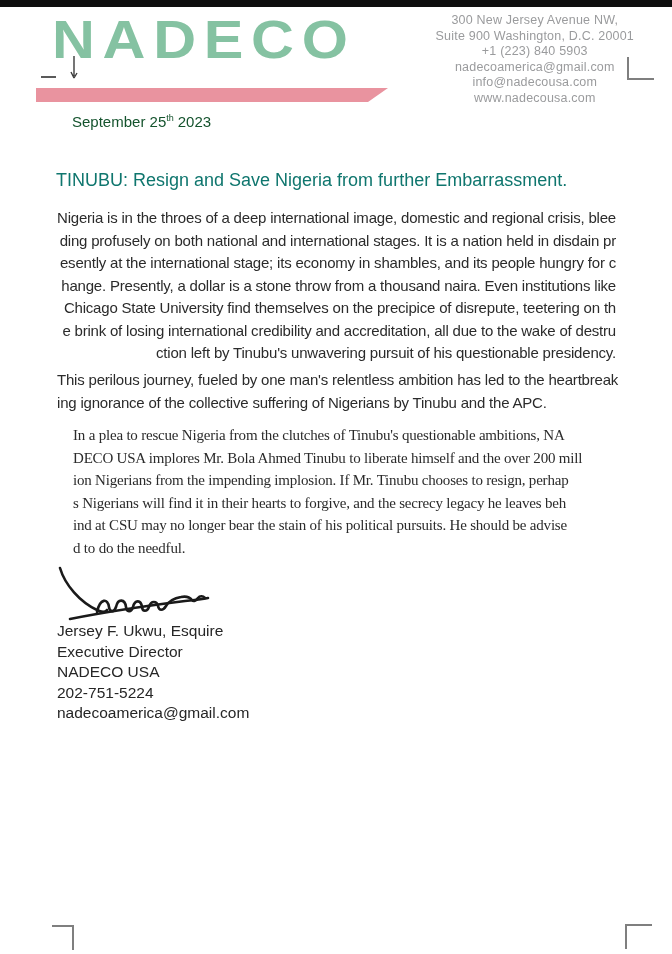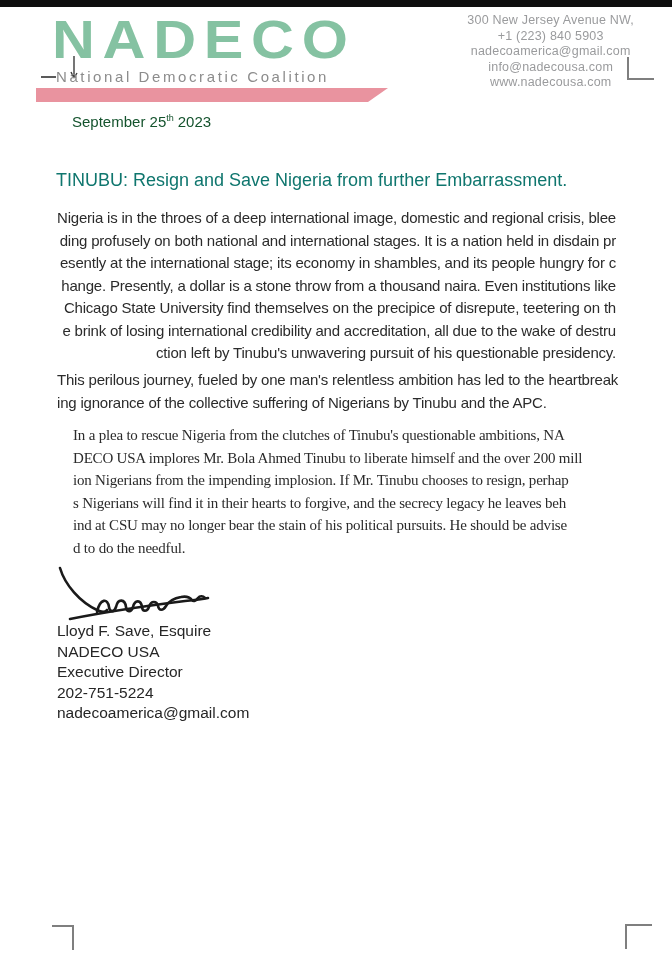--- a/index.html
+++ b/index.html
@@ -90,24 +90,24 @@
 
   <div class="top-bar"></div>
 
   <div class="logo">NADECO</div>
   <div class="tagline-dash"></div>
   <div class="caret-mark">
     <svg width="10" height="24" viewBox="0 0 10 24">
       <path d="M5,0 L5,20 M5,22 L2,16 M5,22 L8,17" stroke="#3c3c3c" stroke-width="1.4" fill="none"></path>
     </svg>
   </div>
-  <div class="tagline">National Democratic Coalition</div>
 
   <div class="contact">
     <div>300 New Jersey Avenue NW,</div>
+    <div>Suite 900 Washington, D.C. 20001</div>
     <div>+1 (223) 840 5903</div>
     <div>nadecoamerica@gmail.com</div>
     <div>info@nadecousa.com</div>
     <div>www.nadecousa.com</div>
   </div>
 
   <div class="ribbon"></div>
 
   <div class="mark mark-tr"></div>
   <div class="mark mark-bl"></div>
@@ -135,20 +135,20 @@
 
   <svg class="signature" width="200" height="70" viewBox="0 0 200 70">
     <g fill="none" stroke="#1a1a1a" stroke-width="2.6" stroke-linecap="round">
       <path d="M15,8 C20,25 35,42 52,50 C56,52 60,52.5 62,50"></path>
       <path d="M25,59 C60,52 100,46 140,41 C150,40 158,39 163,38"></path>
       <path d="M52,52 C55,38 63,38 64,47 C64.5,52 69,53 71,47 C73,38 80,39 81,47 C81.5,52 86,53 88,47 C90,39 96,40 97,47 C97.5,52 102,52 104,47 C106,40 112,41 113,46 C114,51 118,51 121,46 C124,41 130,38 136,37 C141,36 145,37.5 147,40 C148.5,42 151,41 153,38 C155,35.5 158,36 160,38"></path>
     </g>
   </svg>
 
   <div class="sigblock">
-    <div>Lloyd F. Save, Esquire</div>
+    <div>Jersey F. Ukwu, Esquire</div>
+    <div>Executive Director</div>
     <div>NADECO USA</div>
-    <div>Executive Director</div>
     <div>202-751-5224</div>
     <div>nadecoamerica@gmail.com</div>
   </div>
 
 </div>
 
 </body></html>

